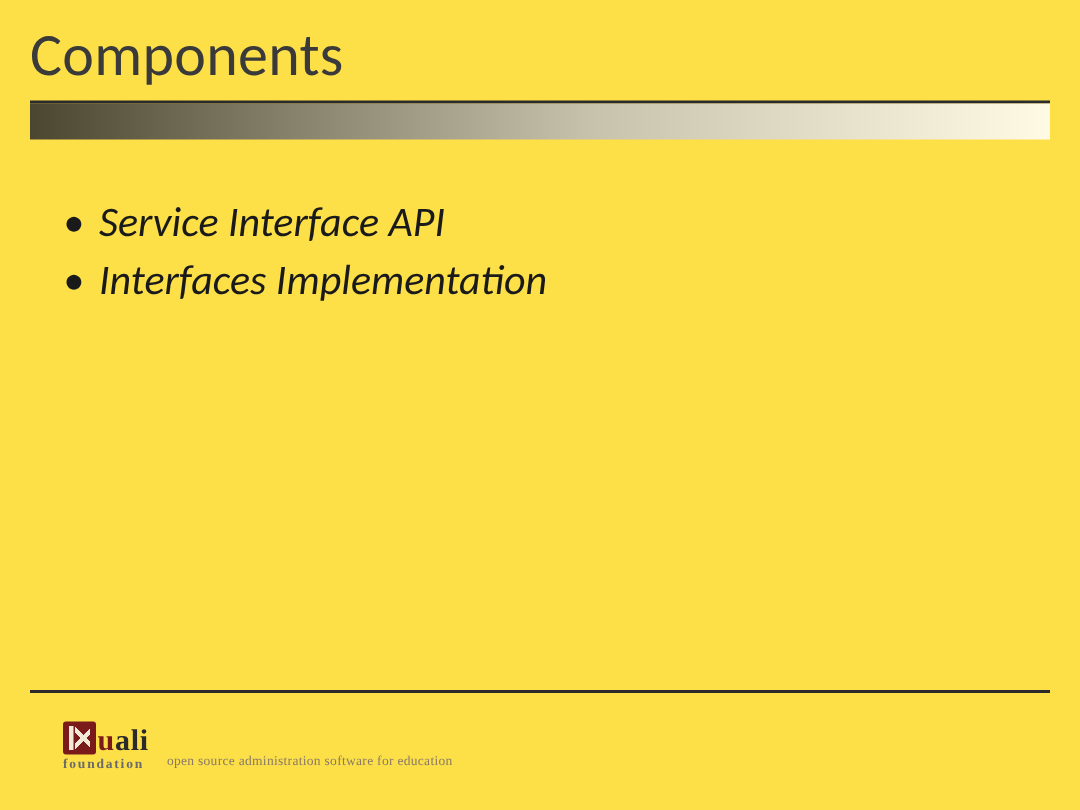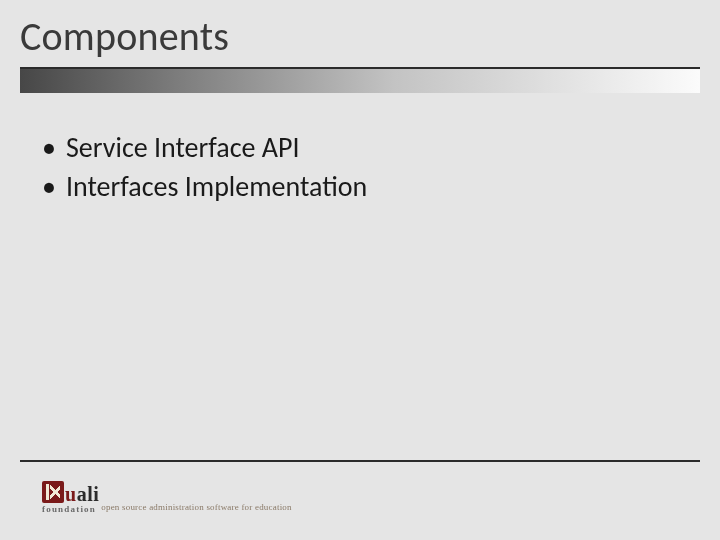--- a/index.html
+++ b/index.html
@@ -7,21 +7,21 @@
   body {
     font-family: Calibri, "Segoe UI", Arial, sans-serif;
     background: #ffffff;
     position: relative;
     overflow: hidden;
   }
   .slide {
     width: 720px;
     height: 540px;
     position: relative;
-    background: #e5e5e5;
+    background: #fde047;
   }
   .title-wrap {
     position: absolute;
     left: 20px;
     top: 12px;
     width: 680px;
   }
   .title {
     font-size: 40px;
     font-weight: 400;
@@ -42,20 +42,21 @@
     opacity: 0.85;
   }
   .content {
     position: absolute;
     left: 38px;
     top: 130px;
     width: 640px;
   }
   .bullet-list {
     list-style: none;
+    font-style: italic;
   }
   .bullet-item {
     position: relative;
     padding-left: 28px;
     font-size: 28px;
     color: #1a1a1a;
     line-height: 1.32;
     margin-bottom: 2px;
     font-weight: 400;
   }
@@ -75,20 +76,21 @@
     bottom: 78px;
     height: 2px;
     background: #2b2b2b;
   }
   .logo-block {
     position: absolute;
     left: 42px;
     bottom: 26px;
     display: flex;
     align-items: flex-end;
+    gap: 10px;
   }
   .logo-mark {
     display: flex;
     flex-direction: column;
     align-items: flex-start;
     line-height: 1;
   }
   .logo-k {
     width: 22px;
     height: 22px;

